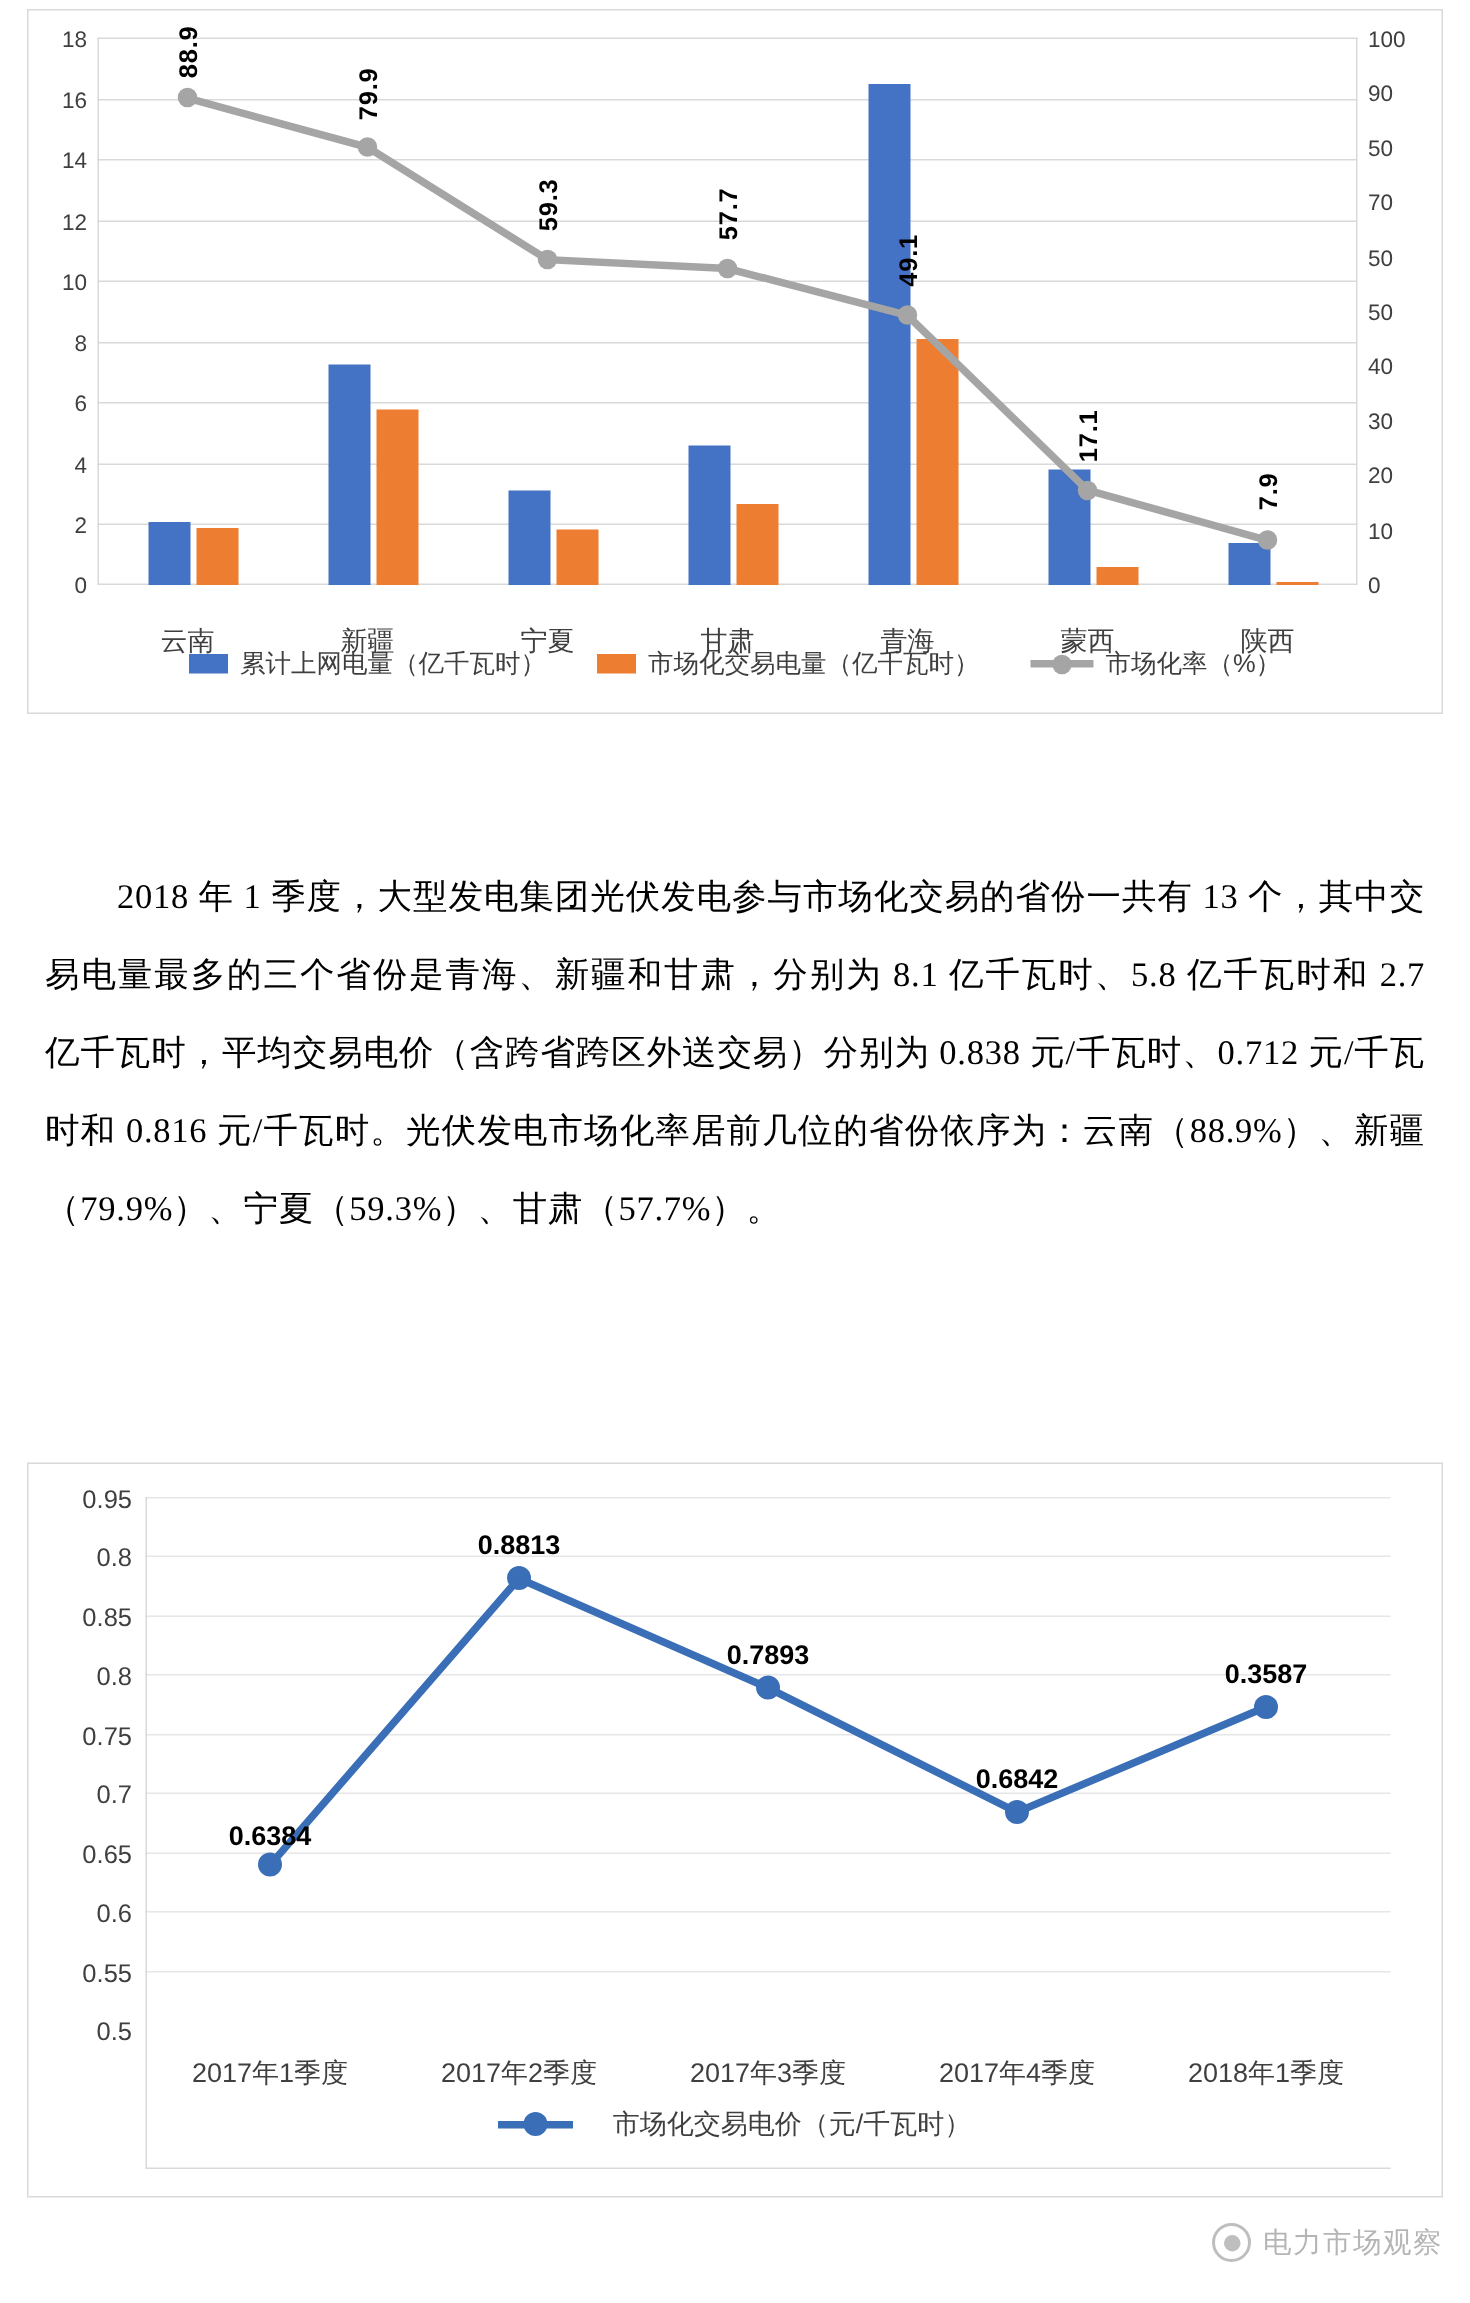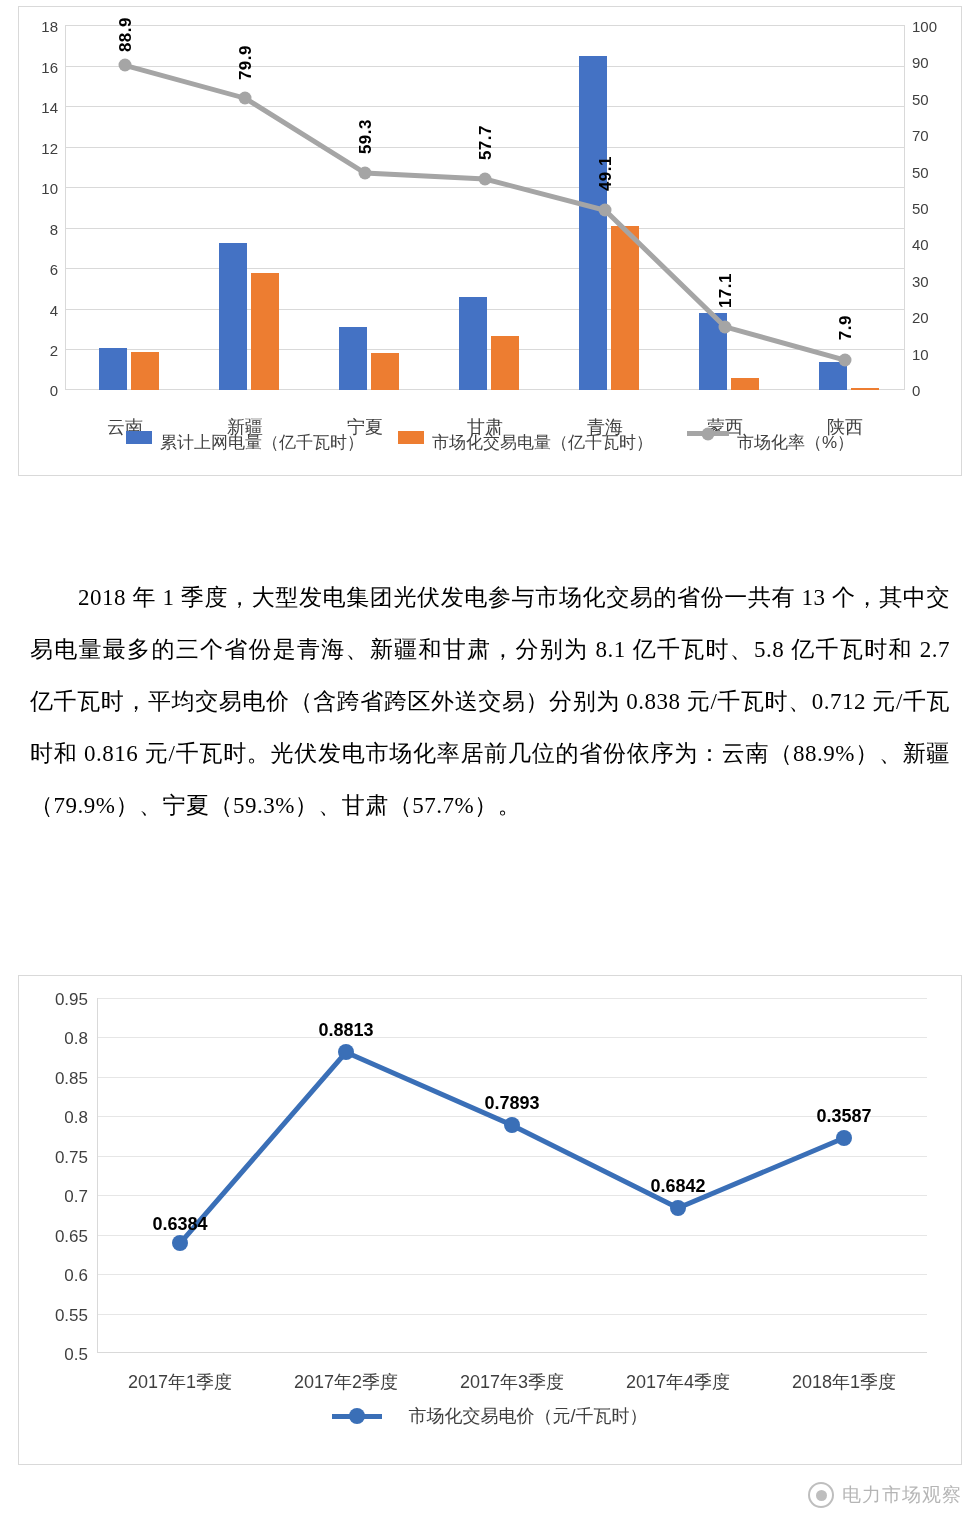--- a/index.html
+++ b/index.html
@@ -77,21 +77,21 @@
   }
 
   .legend1 {
     position: absolute;
     left: 0; right: 0; top: 424px;
     display: flex; justify-content: center; align-items: center;
     gap: 34px;
     font-family: "Liberation Sans", sans-serif;
     font-size: 17px; color: #3f3f3f;
   }
-  .legend1 .item { display: flex; align-items: flex-start; gap: 8px; }
+  .legend1 .item { display: flex; align-items: center; gap: 8px; }
   .legend1 .swatch { width: 26px; height: 13px; }
   .legend1 .line-sw { width: 42px; height: 5px; background: #a5a5a5; position: relative; }
   .legend1 .line-sw:after {
     content: ""; position: absolute; left: 50%; top: 50%;
     width: 13px; height: 13px; border-radius: 50%; background: #a5a5a5;
     transform: translate(-50%, -50%);
   }
 
   
   .fig-caption {
@@ -124,21 +124,21 @@
   .chart2-box {
     position: absolute;
     left: 18px; top: 975px;
     width: 944px; height: 490px;
     border: 1px solid #d9d9d9;
     background: #fff;
   }
   .c2-plot {
     position: absolute;
     left: 78px; top: 22px;
-    width: 830px; height: 355px;
+    width: 830px; height: 448px;
   }
   .c2-plot .gridline {
     position: absolute; left: 0; width: 100%;
     height: 1px; background: #e6e6e6;
   }
   .c2-axis-left { position: absolute; left: 0; top: 0; width: 1px; height: 100%; background: #d9d9d9; }
   .c2-base { position: absolute; left: 0; bottom: 0; width: 100%; height: 1px; background: #d9d9d9; }
   .c2-ylabel {
     position: absolute;
     right: 100%; margin-right: 9px;

